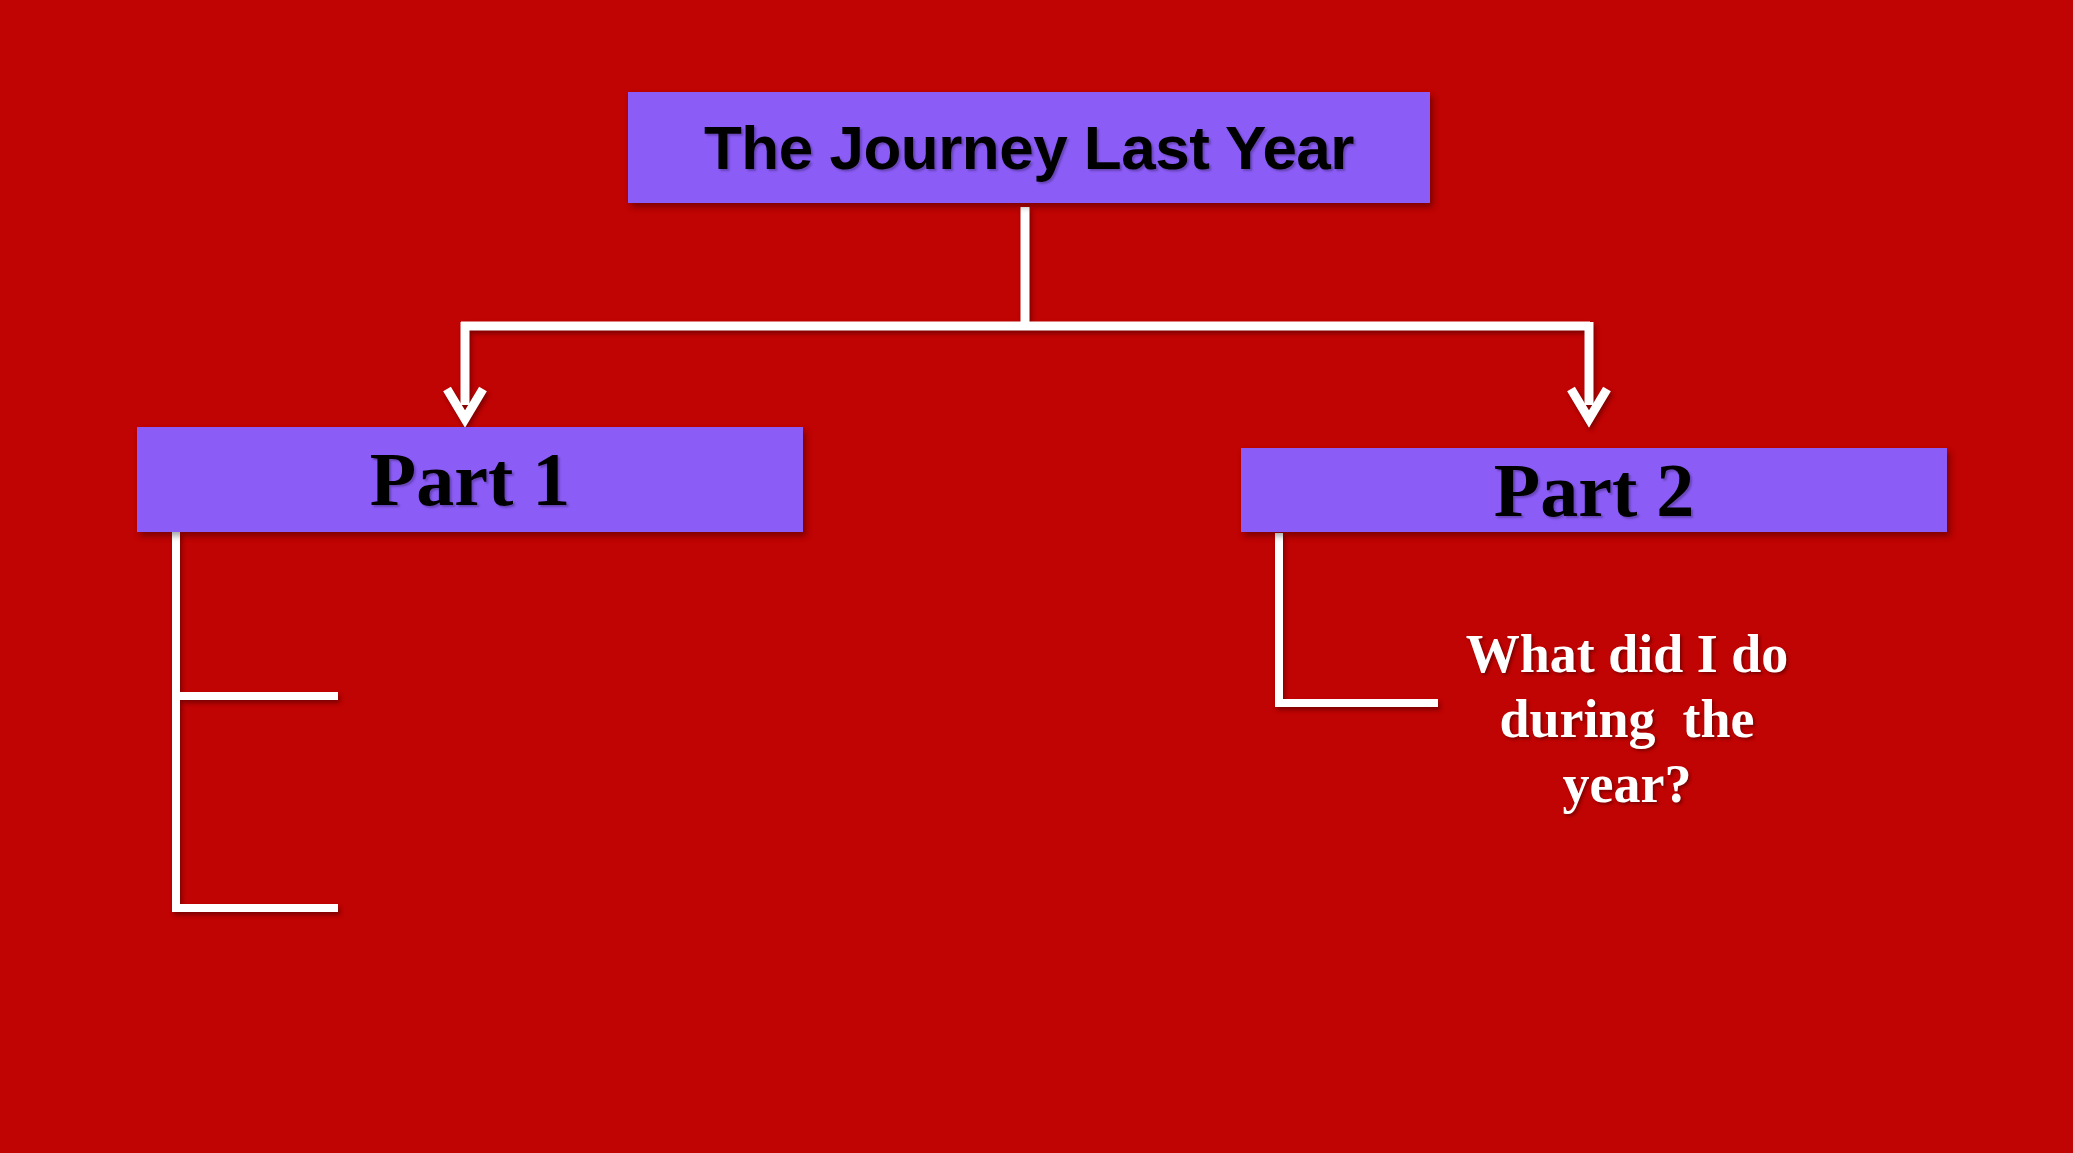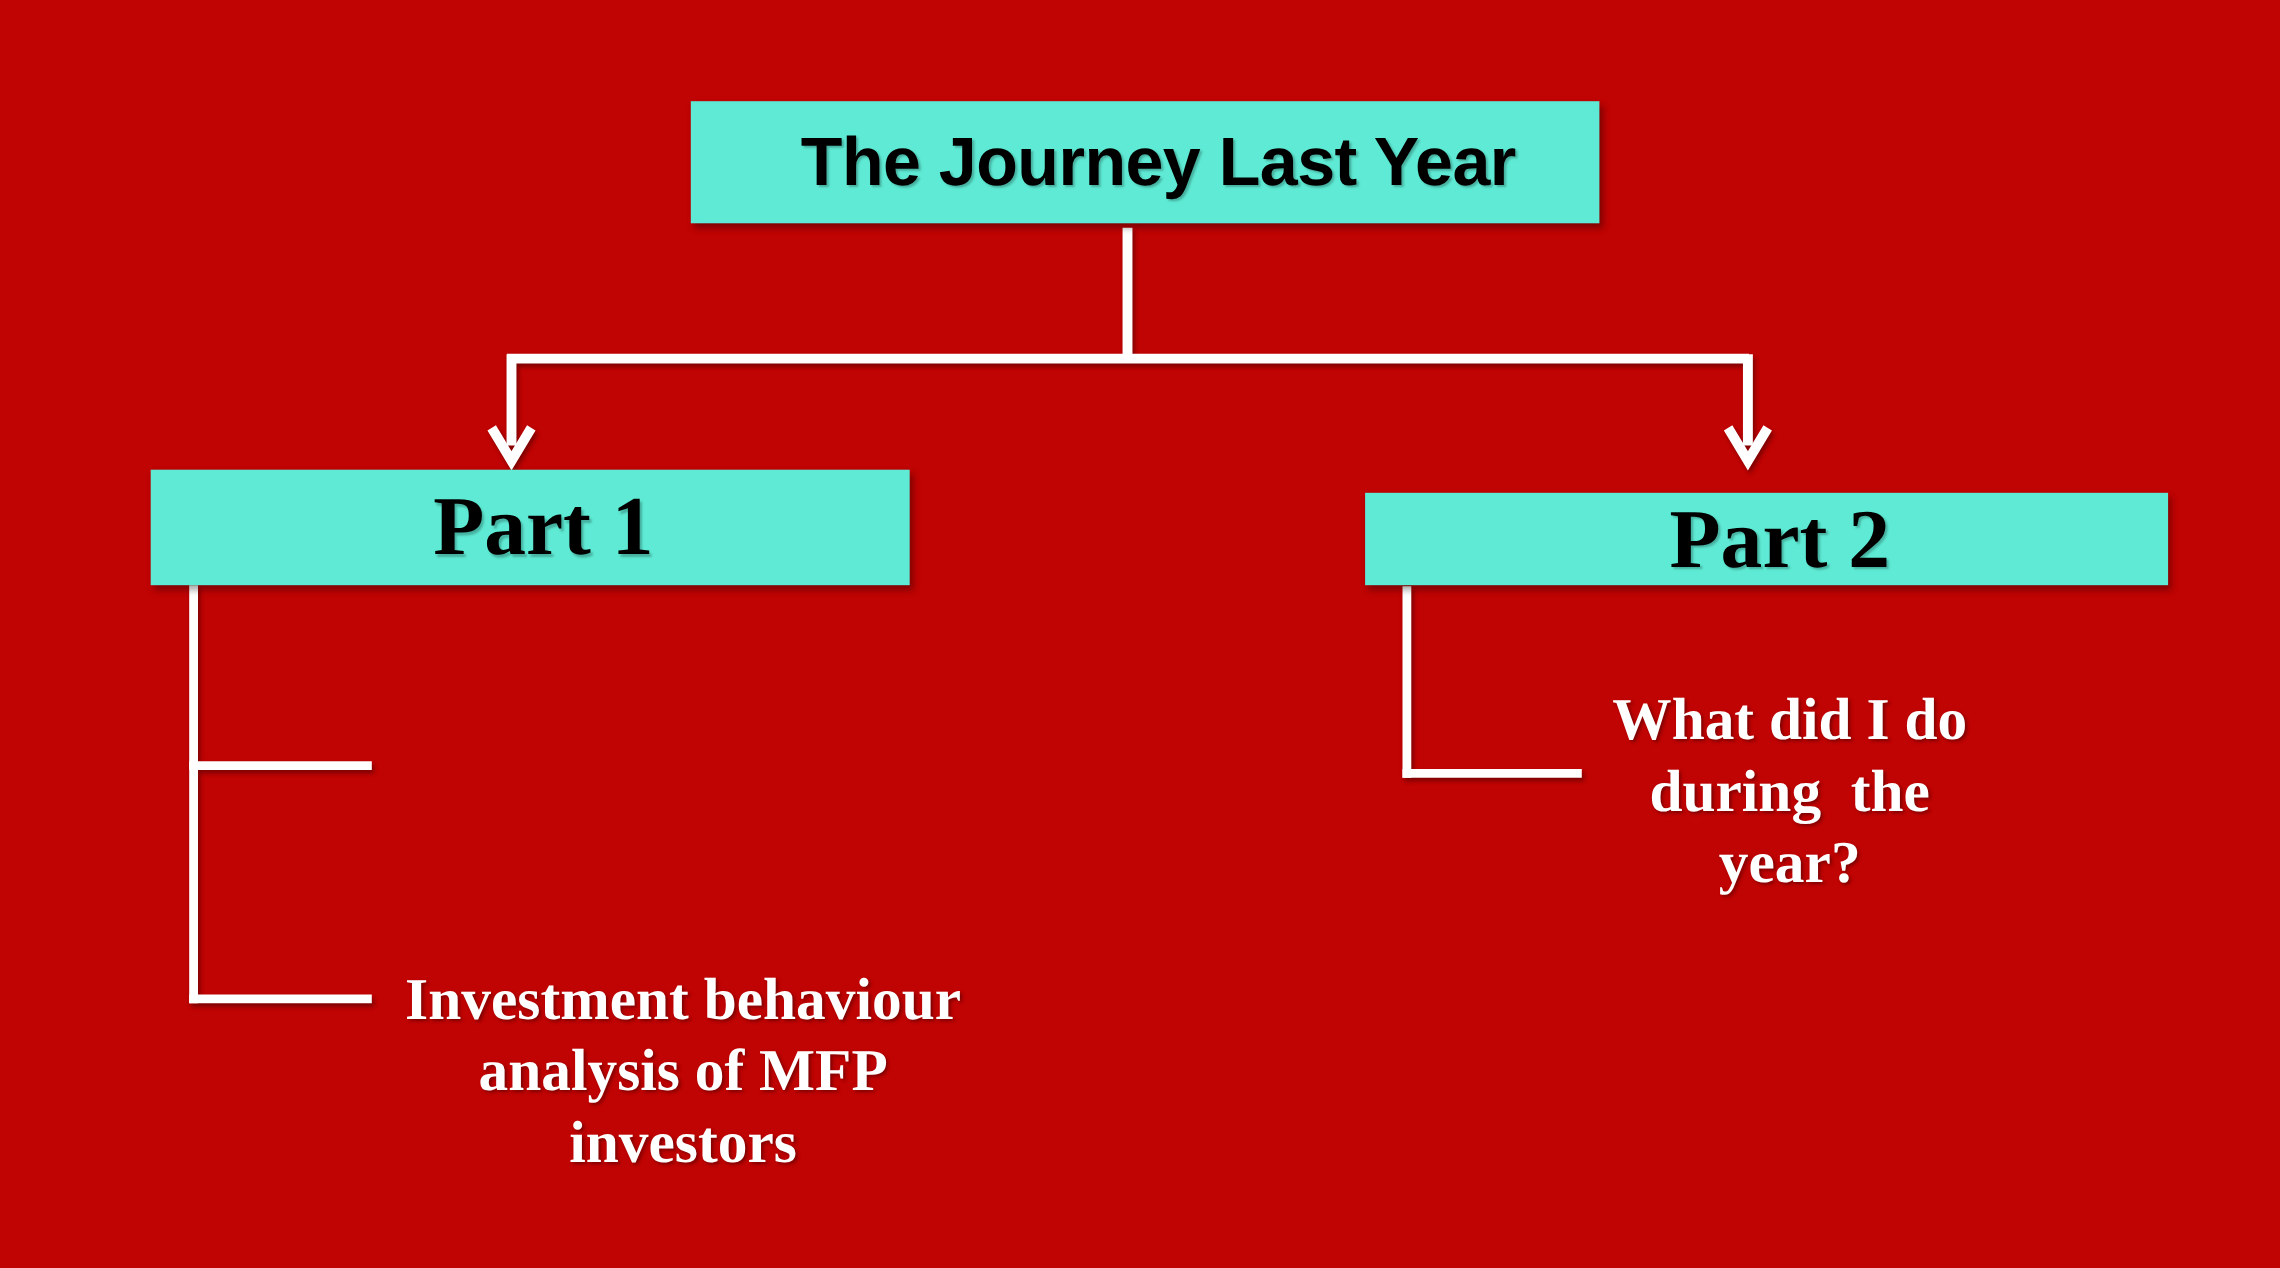--- a/index.html
+++ b/index.html
@@ -17,28 +17,27 @@
   }
   .connector-layer {
     position: absolute;
     left: 0; top: 0;
     width: 2073px;
     height: 1153px;
     filter: drop-shadow(2px 3px 2px rgba(0,0,0,0.35));
   }
   .node {
     position: absolute;
-    background: #5eead4;
+    background: #8b5cf6;
     color: #000000;
     display: flex;
     align-items: center;
     justify-content: center;
     text-align: center;
     box-shadow: 3px 4px 6px rgba(0,0,0,0.35);
-    padding-left: 24px;
   }
   .title-box {
     left: 628px; top: 92px;
     width: 802px; height: 111px;
     font-family: "Liberation Sans", sans-serif;
     font-weight: 700;
     font-size: 62px;
     letter-spacing: -0.5px;
     text-shadow: 2px 2px 2px rgba(0,0,0,0.25);
   }
@@ -87,21 +86,18 @@
     <line x1="1275" y1="703" x2="1438" y2="703" stroke="#FFFFFF" stroke-width="8"></line>
   </svg>
 
   <div class="node title-box">The Journey Last Year</div>
 
   <div class="node part-box part1-box">Part 1</div>
 
   <div class="node part-box part2-box">Part 2</div>
 
 
-  <div class="leaf leaf-2">Investment behaviour
-analysis of MFP
-investors</div>
 
   <div class="leaf leaf-3">What did I do
 during  the
 year?</div>
 
 </div>
 
 </body></html>

